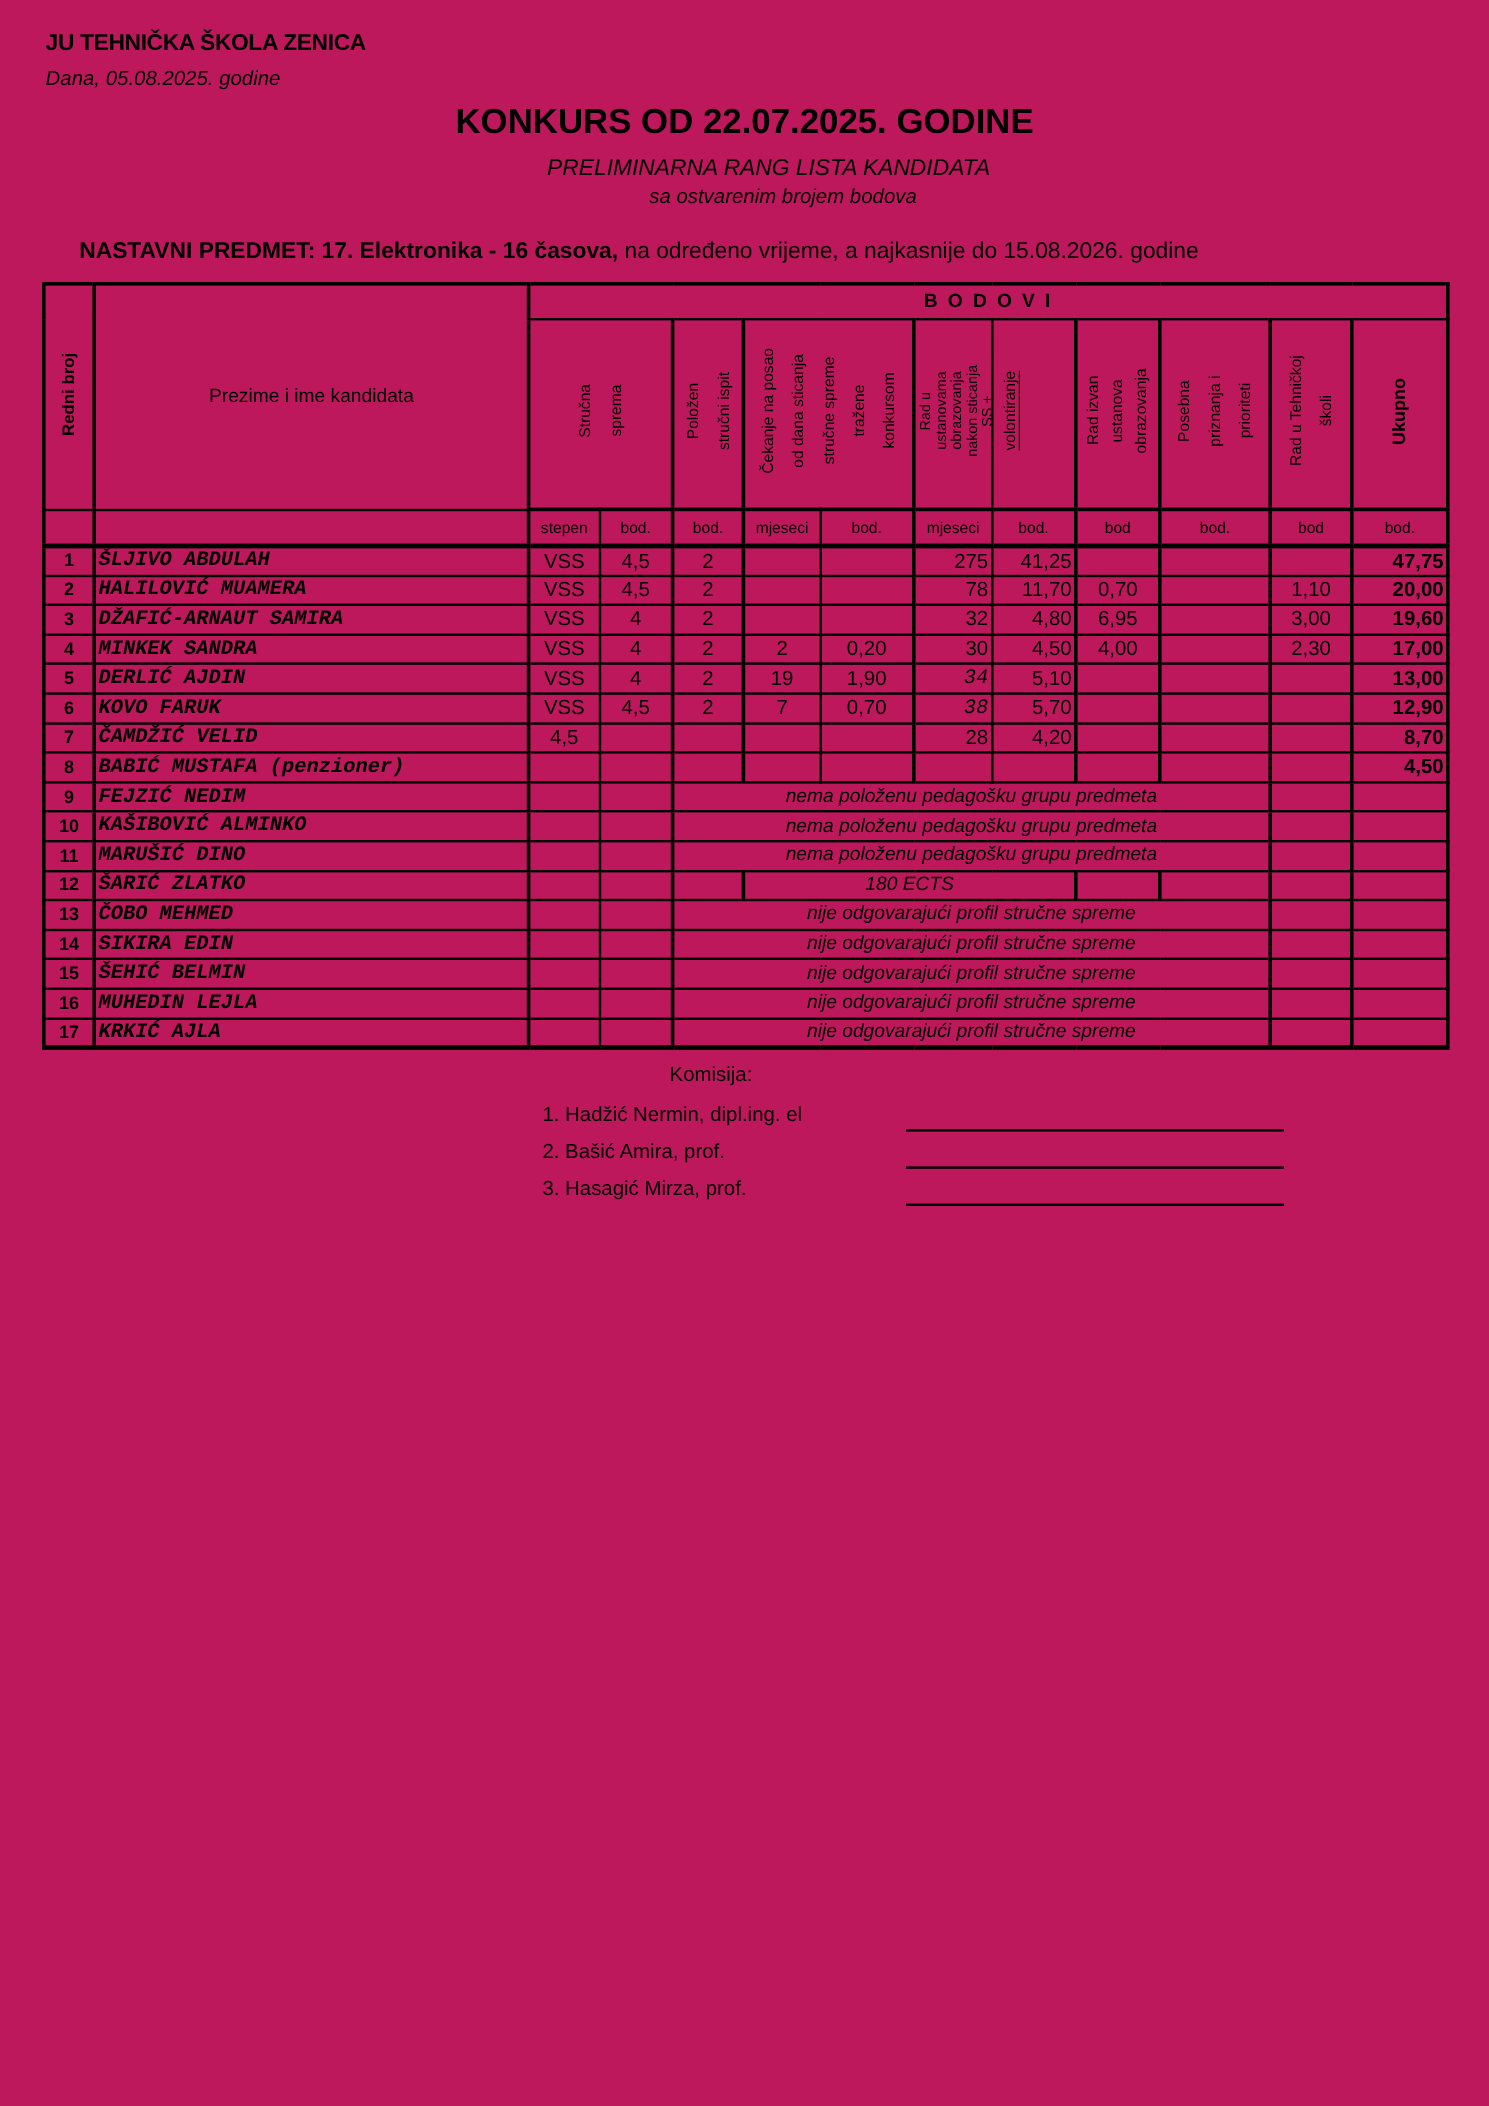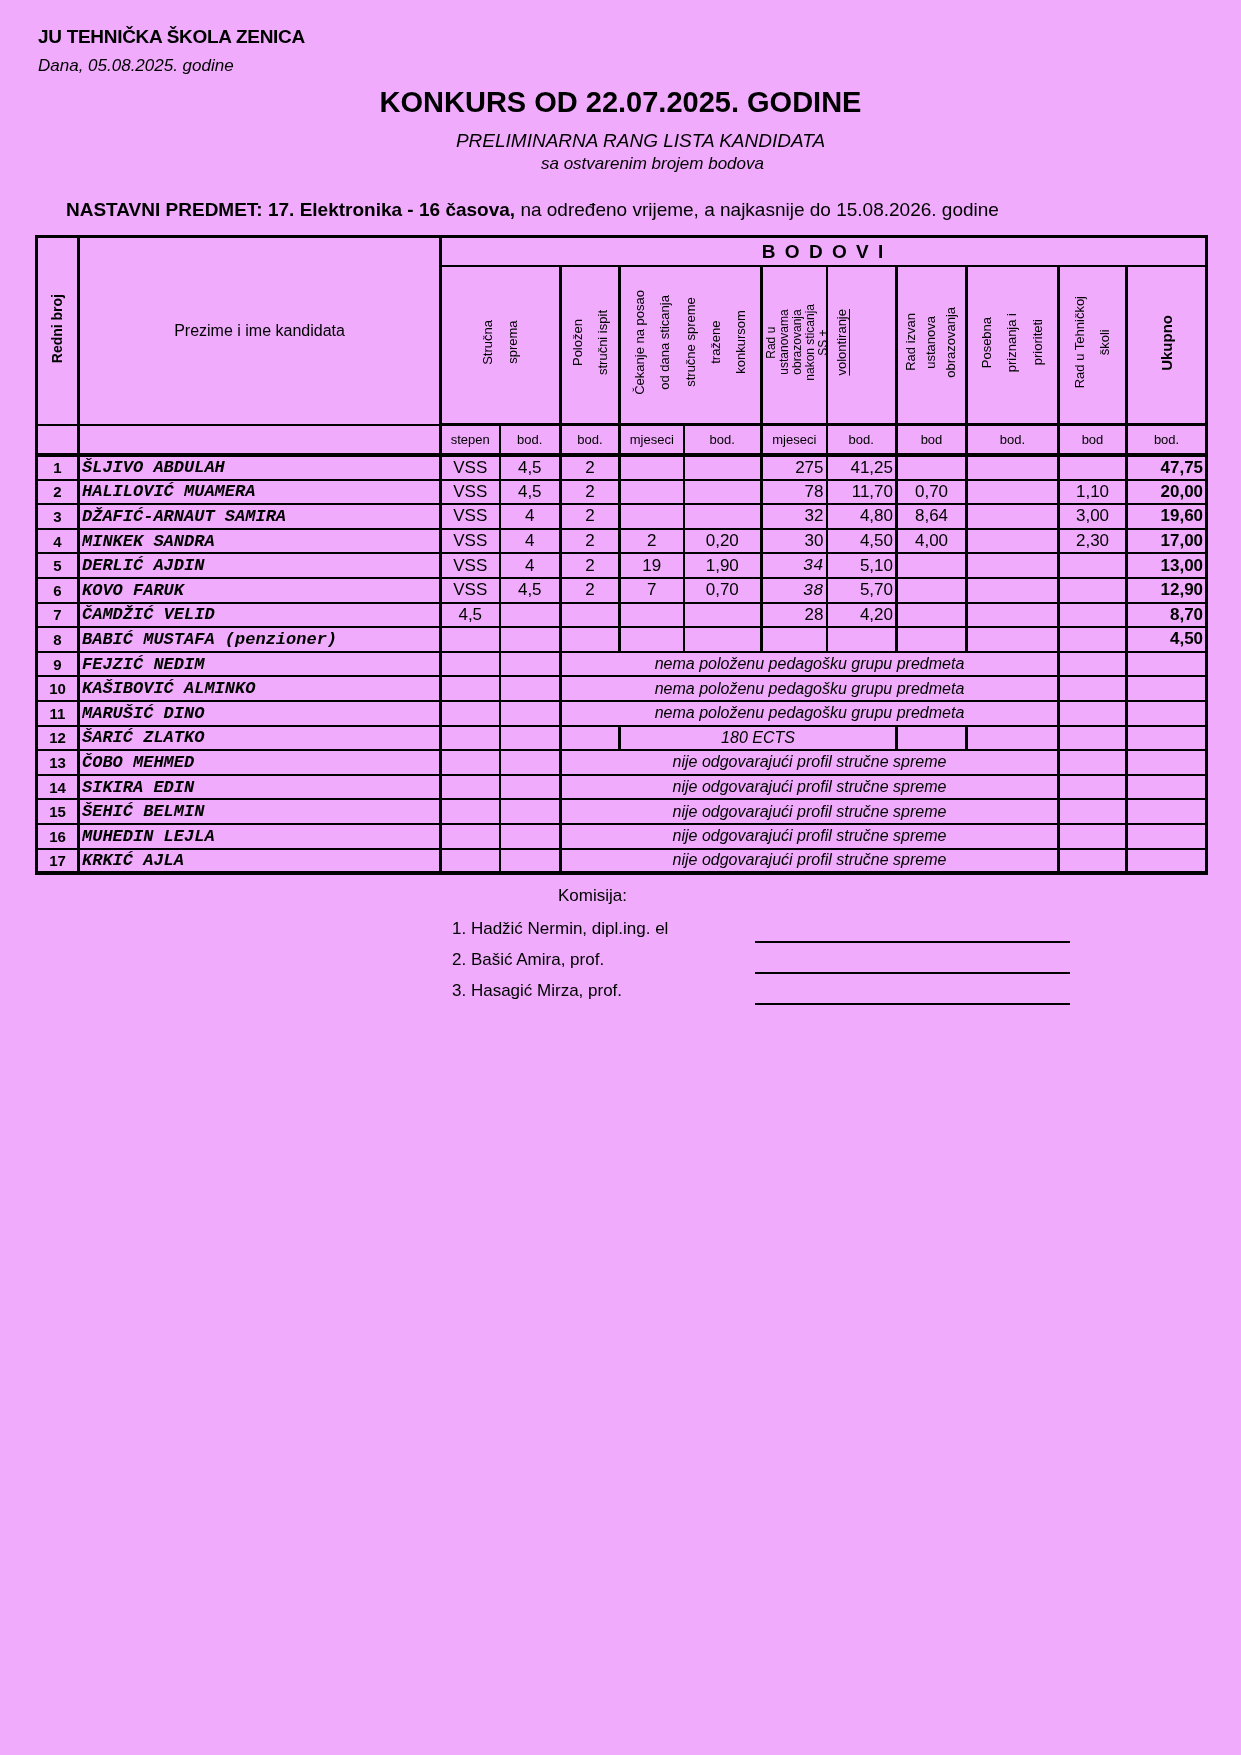--- a/index.html
+++ b/index.html
@@ -1,17 +1,17 @@
 <!DOCTYPE html>
 <html><head>
 <meta charset="utf-8">
 <style>
   html,body { margin:0; padding:0; background:#e8e8e8; }
   .page {
-    position:relative; width:1241px; height:1755px; background:#f0abfc;
+    position:relative; width:1241px; height:1755px; background:#be185d;
     margin:0 auto; font-family:"Liberation Sans", sans-serif; color:#000;
     overflow:hidden;
   }
   
   .school { position:absolute; left:38px; top:26px; font-size:19px; font-weight:bold; letter-spacing:-0.3px; }
   .dateline { position:absolute; left:38px; top:56px; font-size:17px; font-style:italic; }
   .doc-title { position:absolute; left:0; top:86px; width:100%; text-align:center; font-size:29px; font-weight:bold; }
   .subtitle1 { position:absolute; left:0; top:130px; width:100%; text-align:center; font-size:19px; font-style:italic;margin-left:20px; }
   .subtitle2 { position:absolute; left:0; top:154px; width:100%; text-align:center; font-size:17px; font-style:italic;padding-left:32px; }
   .subject { position:absolute; left:66px; top:199px; font-size:19px; }
@@ -28,21 +28,21 @@
   table.rank { border:3.5px solid #000; }
   td.bl3 { border-left-width:3.5px !important; }
   td.bl2 { border-left-width:2px !important; }
   tr.h1 td { border-bottom-width:2px; height:27px; }
   tr.h2 td { border-bottom-width:3px; }
   tr.h3 td { border-bottom-width:4px; height:27px; font-size:13px; text-align:center; }
   tbody tr { height:24.6px; }
   tbody tr:last-child td { border-bottom-width:4px; }
 
   td.redni, td.namehead { border-bottom-width:3px; }
-  td.bodovi { text-align:center; font-weight:bold; font-size:19px; letter-spacing:2px; vertical-align:middle; }
+  td.bodovi { text-align:center; font-weight:bold; font-size:16px; letter-spacing:2px; vertical-align:middle; }
   td.namehead { text-align:center; font-weight:normal; font-size:16px; vertical-align:middle; }
   td.rotc { vertical-align:middle; text-align:center; height:156px; }
   .rot {
     writing-mode:vertical-rl; transform:rotate(180deg);
     white-space:pre-line; display:inline-block;
     font-size:13px; line-height:1.55; text-align:center;
     max-height:152px;
   }
   .rot.tight { line-height:1.08; font-size:12px; }
   .rot.wide  { line-height:1.95; }
@@ -178,21 +178,21 @@
       <tr>
         <td class="num">3</td>
         <td class="name bl3">DŽAFIĆ-ARNAUT SAMIRA</td>
         <td class="c bl3">VSS</td>
         <td class="c">4</td>
         <td class="c bl3">2</td>
         <td class="c bl3"></td>
         <td class="c"></td>
         <td class="r bl3">32</td>
         <td class="r2">4,80</td>
-        <td class="c bl3">8,64</td>
+        <td class="c bl3">6,95</td>
         <td class="c bl3"></td>
         <td class="c bl3">3,00</td>
         <td class="uk bl3">19,60</td>
       </tr>
       <tr>
         <td class="num">4</td>
         <td class="name bl3">MINKEK SANDRA</td>
         <td class="c bl3">VSS</td>
         <td class="c">4</td>
         <td class="c bl3">2</td>

